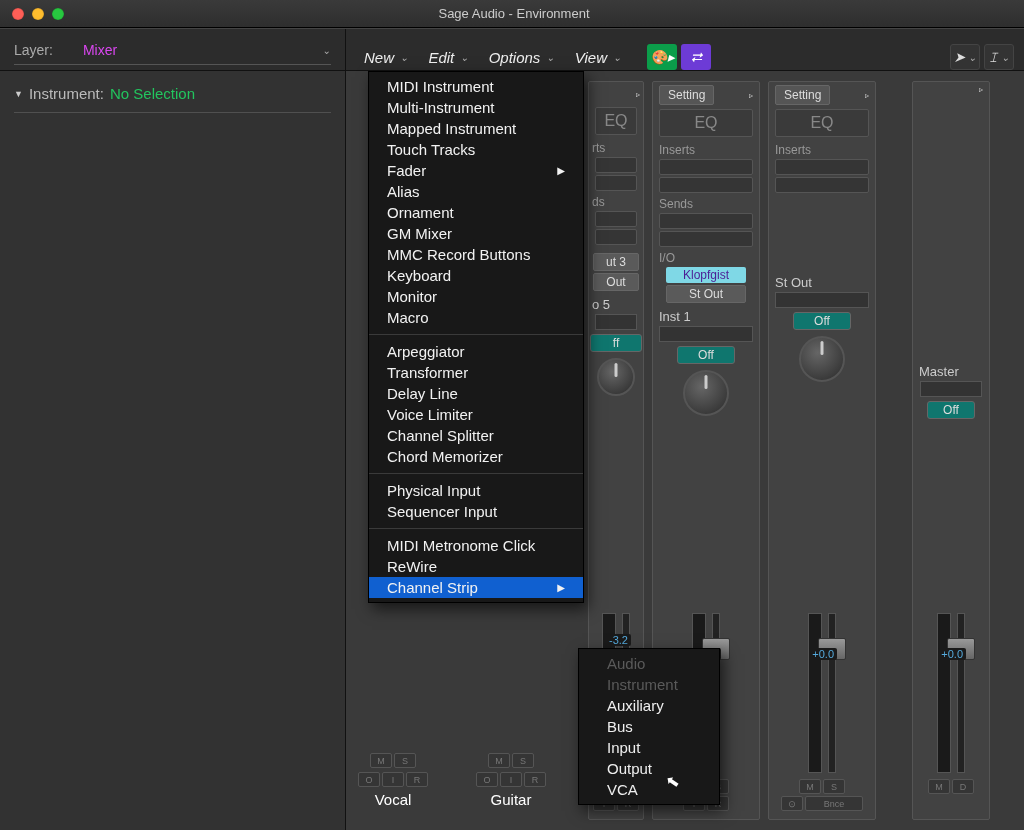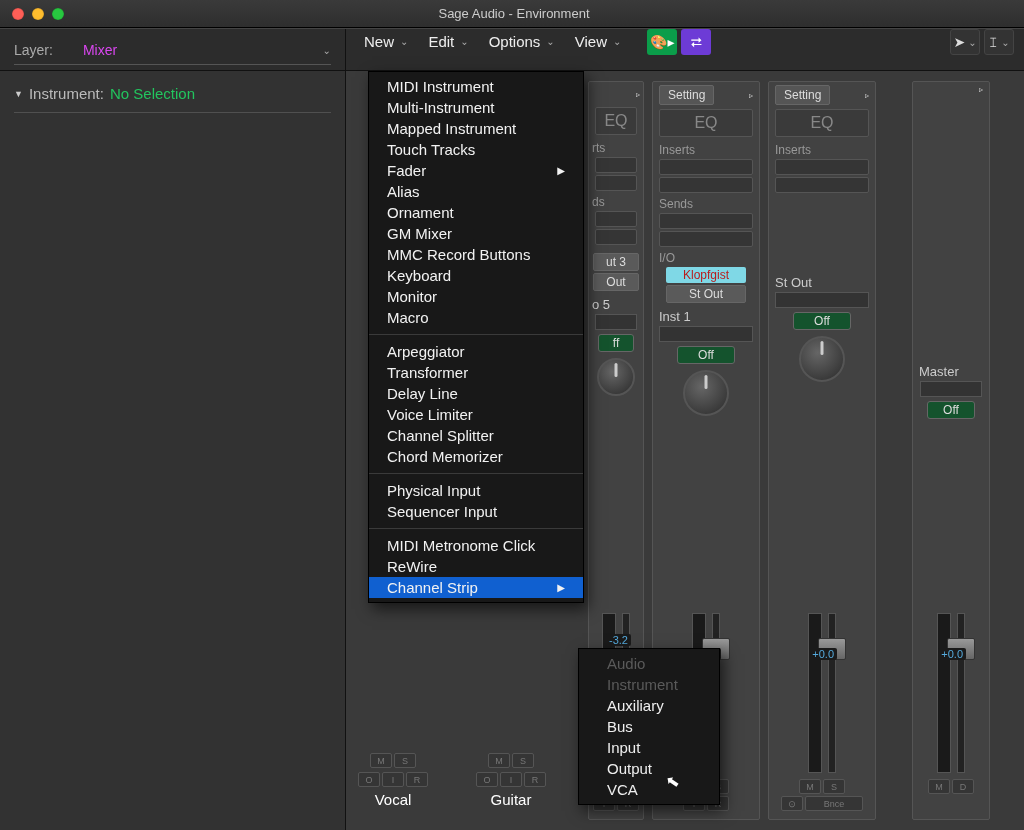--- a/index.html
+++ b/index.html
@@ -10,21 +10,21 @@
 .traffic { display:flex; gap:8px; padding-left:12px; }
 .dot { width:12px; height:12px; border-radius:50%; box-shadow: inset 0 0 1px rgba(0,0,0,.5); }
 .dot.r{background:#ff5f57}.dot.y{background:#ffbd2e}.dot.g{background:#28c840}
 .title-text { flex:1; text-align:center; font-size:13px; color:#ccc; }
 
 
 .toolbar-row { display:flex; height:43px; background:#2c2c2c; border-top:1px solid #444; border-bottom:1px solid #111; }
 .sidebar-head { width:346px; display:flex; align-items:center; padding:0 14px; font-size:14px; color:#aaa; border-right:1px solid #111; }
 .sidebar-head .val { color:#d946ef; margin-left:6px; flex:1; }
 .sidebar-head .underline { border-bottom:1px solid #555; padding-bottom:6px; width:100%; display:flex; margin-top:8px;gap:24px;}
-.menubar { flex:1; display:flex; align-items:flex-start; padding:0 10px; gap:4px; }
+.menubar { flex:1; display:flex; align-items:flex-end; padding:0 10px; gap:4px;font-style:italic; }
 .menu-btn { display:flex; align-items:center; gap:6px; padding:4px 8px; font-size:15px; color:#eee; border-radius:3px; background:#333; border:1px solid #444; }
 .menu-btn.bare { background:transparent; border:none; }
 .chev { font-size:10px; color:#aaa; }
 .tool-icon { width:30px; height:26px; border-radius:3px; display:flex; align-items:center; justify-content:center; font-size:14px; }
 .tool-green { background:#0b9d4a; color:#fff; }
 .tool-purple { background:#6d3bd6; color:#fff; }
 .tool-dark { background:#333; border:1px solid #444; color:#ddd; }
 .spacer { width:10px; }
 
 
@@ -39,25 +39,25 @@
 .strip { width:108px; background:#424242; border:1px solid #555; border-radius:2px; display:flex; flex-direction:column; align-items:center; padding:3px 6px 6px; position:relative; }
 .strip.narrow { width:72px; }
 .strip-top { display:flex; align-items:center; width:100%; gap:4px; margin-bottom:4px; }
 .setting { background:#555; color:#ddd; font-size:12px; padding:2px 8px; border-radius:2px; border:1px solid #666; }
 .setting.narrow{ padding:2px 6px; font-size:11px;}
 .corner-tri { margin-left:auto; font-size:8px; color:#ddd; }
 .eq-box { width:94px; height:28px; border:1px solid #555; background:#3a3a3a; color:#888; font-size:16px; display:flex; align-items:center; justify-content:center; margin-bottom:4px; border-radius:2px;}
 .sect-lbl { align-self:flex-start; font-size:12px; color:#999; margin:2px 0;}
 .slot { width:94px; height:16px; background:#353535; border:1px solid #555; margin-bottom:2px; border-radius:2px;}
 .io-badge { width:80px; text-align:center; font-size:12px; padding:1px 4px; border-radius:2px; margin-bottom:2px;}
-.io-cyan { background:#7fd8e6; color:#b91c1c; }
+.io-cyan { background:#7fd8e6; color:#4c1d95; }
 .io-gray { background:#5a5a5a; color:#ddd; border:1px solid #666;}
 .strip-name { font-size:13px; color:#ccc; margin-top:4px; margin-bottom:2px; align-self:flex-start;}
 .thin-slot { width:94px; height:16px; background:#333; border:1px solid #555; margin-bottom:4px;}
-.off-btn { width:58px; background:#14532d; color:#ddd; font-size:12px; text-align:center; border-radius:3px; padding:1px 12px; border:1px solid #666; margin-bottom:6px;}
+.off-btn { width:58px; background:#0f766e; color:#ddd; font-size:12px; text-align:center; border-radius:3px; padding:1px 12px; border:1px solid #666; margin-bottom:6px;}
 .knob { width:46px; height:46px; border-radius:50%; background:radial-gradient(circle at 40% 35%, #666, #2a2a2a); border:2px solid #555; margin-bottom:6px; position:relative;}
 .knob:after{content:"";position:absolute;width:3px;height:14px;background:#ccc;top:3px;left:50%;transform:translateX(-50%);border-radius:2px;}
 .fader-area { flex:1; display:flex; gap:6px; align-items:flex-end; width:100%; justify-content:center; margin-bottom:6px; min-height:160px;}
 .meter { width:14px; height:160px; background:linear-gradient(#1a1a1a,#1a1a1a); border:1px solid #555; position:relative;}
 .meter .seg { position:absolute; left:2px; right:2px; bottom:2px; height:4px; background:#6b3; box-shadow:0 -6px #6b3,0 -12px #6b3,0 -18px #5a2;}
 .fader-track { width:8px; height:160px; background:#222; border:1px solid #555; position:relative;}
 .fader-cap { position:absolute; width:28px; height:22px; background:linear-gradient(#999,#666); border:1px solid #333; left:50%; transform:translateX(-50%); border-radius:2px;}
 .db-read { position:absolute; right:-2px; background:#1a1a1a; color:#5ad; font-size:11px; padding:0 3px; border-radius:2px;}
 .btn-row { display:flex; gap:2px; margin-bottom:2px; flex-wrap:wrap; justify-content:center;}
 .mini-btn { width:22px; height:15px; background:#353535; border:1px solid #555; font-size:9px; color:#777; display:flex; align-items:center; justify-content:center; border-radius:2px;}
@@ -145,21 +145,21 @@
       <div class="slot" style="width:42px"></div>
       <div class="slot" style="width:42px"></div>
       <div class="sect-lbl">ds</div>
       <div class="slot" style="width:42px"></div>
       <div class="slot" style="width:42px"></div>
       <div style="height:6px"></div>
       <div class="io-badge io-gray" style="width:46px">ut 3</div>
       <div class="io-badge io-gray" style="width:46px">Out</div>
       <div class="strip-name">o 5</div>
       <div class="thin-slot" style="width:42px"></div>
-      <div class="off-btn" style="width:36px">ff</div>
+      <div class="off-btn" style="width:52px">ff</div>
       <div class="knob" style="width:38px;height:38px"></div>
       <div class="fader-area">
         <div class="meter">
             <div class="seg"></div>
           </div>
         <div class="fader-track">
           <div class="fader-cap" style="bottom:94px"></div>
           <div class="db-read" style="bottom:126px">-3.2</div>
         </div>
       </div>

